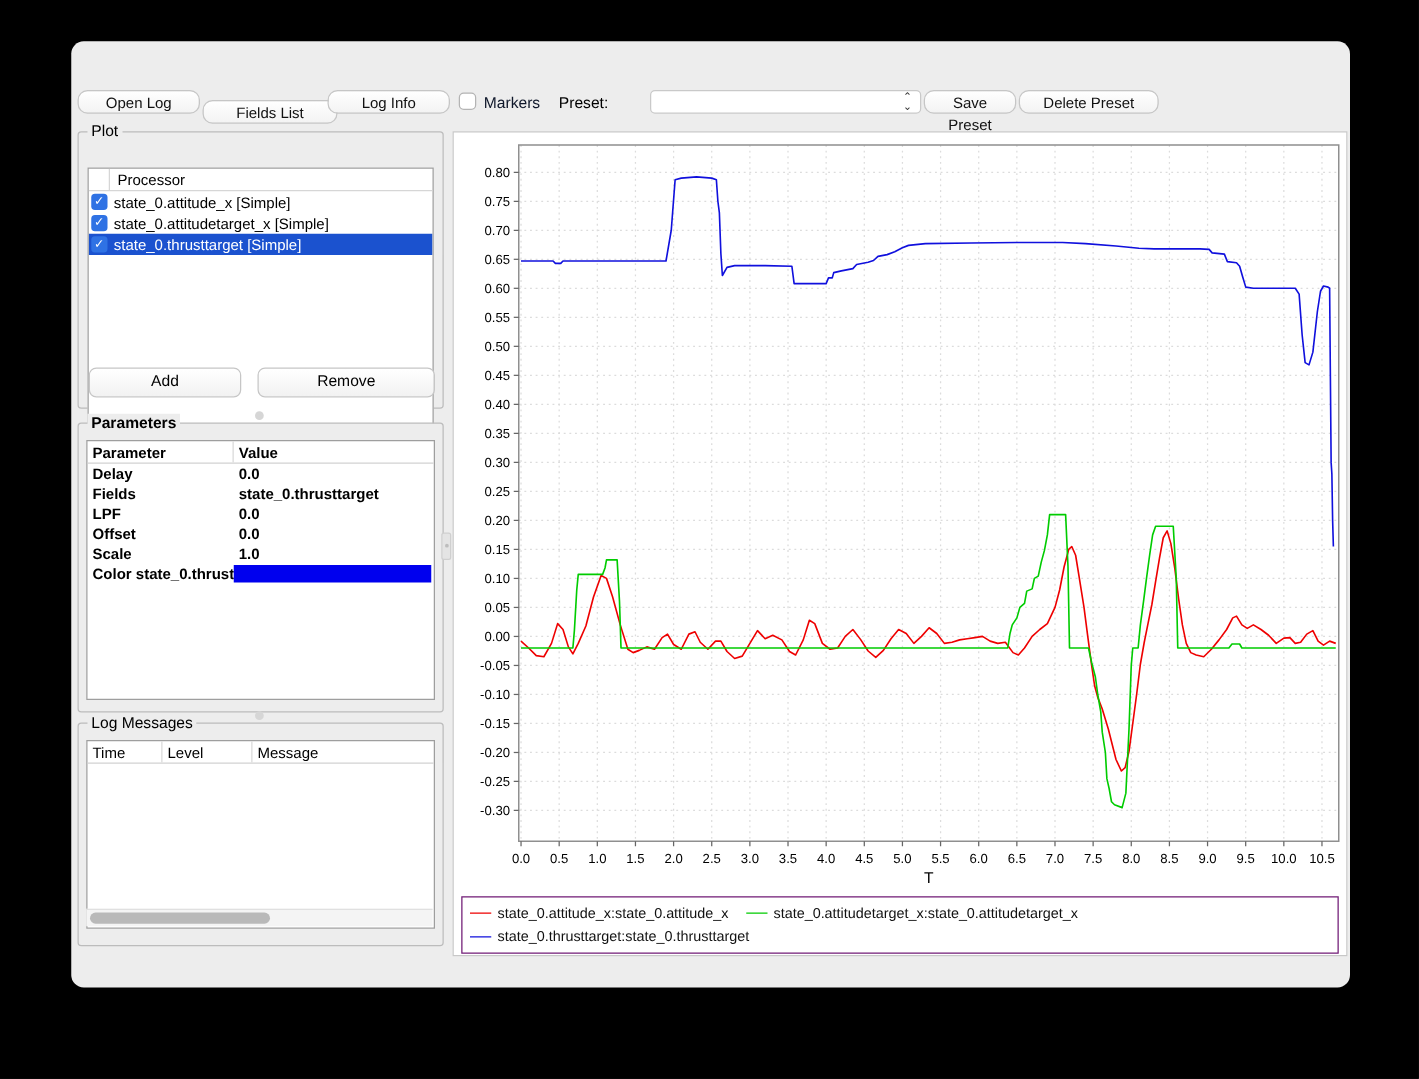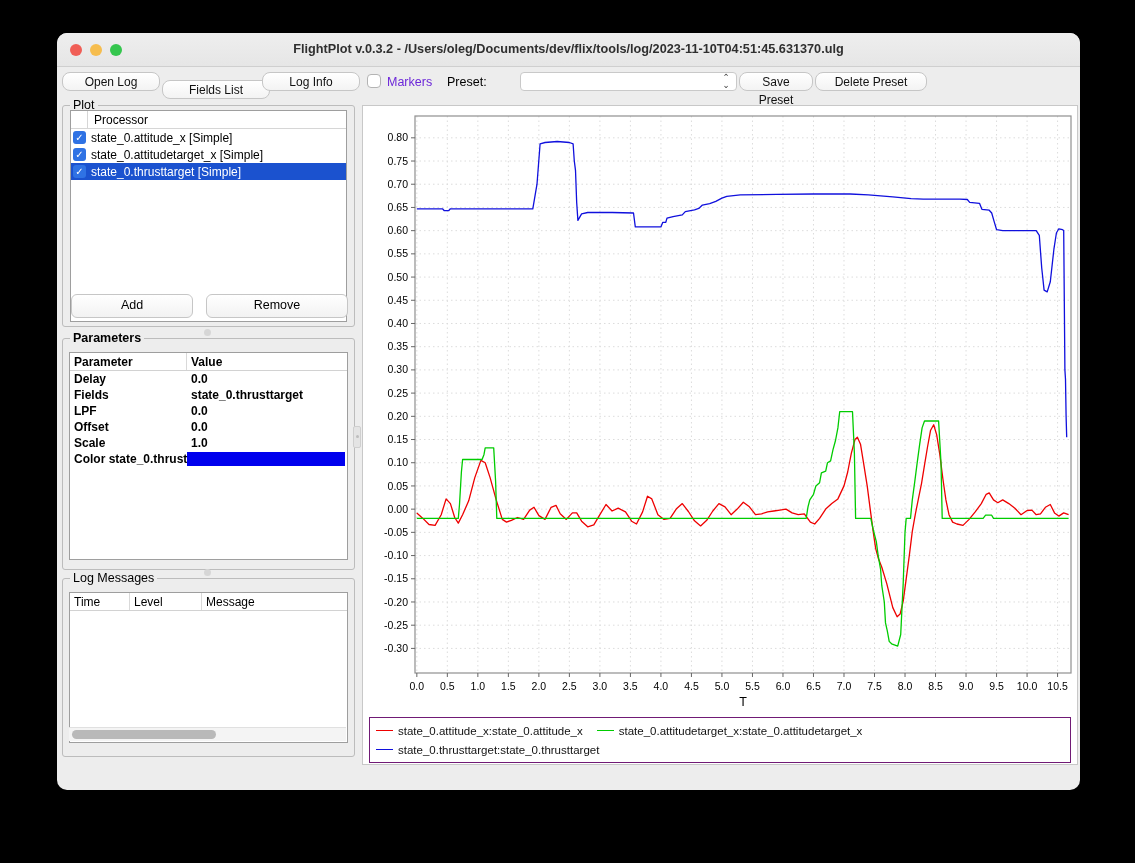--- a/index.html
+++ b/index.html
@@ -18,38 +18,38 @@
     font-weight:bold;color:#2f2f2f;white-space:nowrap;}
   
   .btn{position:absolute;height:19px;background:linear-gradient(#ffffff,#f3f3f3);
     border:1px solid #c6c6c6;border-radius:8px;font-size:12px;color:#111;text-align:center;
     line-height:18px;box-sizing:border-box;padding:0 4px;cursor:default;}
   #btn-open{left:5px;top:39px;width:98px;}
   #btn-fields{left:105px;top:47px;width:108px;}
   #btn-loginfo{left:205px;top:39px;width:98px;}
   #markers-box{position:absolute;left:310px;top:41px;width:14px;height:14px;background:#fff;
     border:1px solid #b4b4b4;border-radius:4px;box-sizing:border-box;}
-  #markers-label{position:absolute;left:330px;top:42px;font-size:12.5px;color:#6d28d9;}
+  #markers-label{position:absolute;left:330px;top:42px;font-size:12.5px;color:#0f172a;}
   #preset-label{position:absolute;left:390px;top:42px;font-size:12.5px;color:#000;}
   #preset-combo{position:absolute;left:463px;top:39px;width:217px;height:19px;background:#fff;
     border:1px solid #c9c9c9;border-radius:4px;box-sizing:border-box;}
   #combo-stepper{position:absolute;right:4px;top:0px;width:12px;height:17px;font-size:8.5px;
     color:#333;line-height:8px;text-align:center;}
   #btn-save{left:682px;top:39px;width:74px;}
   #btn-delete{left:758px;top:39px;width:112px;}
   
   .group{position:absolute;border:1px solid #bcbcbc;border-radius:3px;background:#ededed;}
   .group-title{position:absolute;top:-8px;left:7px;background:#ededed;padding:0 3px;
     font-size:12.5px;color:#000;}
   #group-plot{left:5px;top:72px;width:291px;height:220px;}
   #group-params{left:5px;top:305px;width:291px;height:230px;font-weight:bold;}
   #group-log{left:5px;top:545px;width:291px;height:177px;}
   .white-box{position:absolute;background:#fff;border:1px solid #9e9e9e;box-sizing:border-box;overflow:hidden;}
   
-  #plot-list{left:7px;top:4px;width:277px;height:212px;}
+  #plot-list{left:7px;top:28px;width:277px;height:212px;}
   .list-header{height:17px;border-bottom:1px solid #d6d6d6;font-size:12px;color:#000;
     display:flex;align-items:center;}
   .list-header .cb-col{width:16px;height:100%;border-right:1px solid #d6d6d6;}
   .list-header .hdr-txt{padding-left:6px;}
   .plot-row{height:17px;display:flex;align-items:center;font-size:12px;color:#000;}
   .plot-row.selected{background:#1b52cf;color:#fff;}
   .cbx{width:13px;height:13px;margin:0 2px 0 2px;border-radius:3px;background:#2f72e4;
     color:#fff;font-size:10px;line-height:13px;text-align:center;flex:none;}
   .plot-row .lbl{padding-left:3px;white-space:nowrap;}
   #btn-add,#btn-remove{position:absolute;height:22px;background:linear-gradient(#ffffff,#f2f2f2);
@@ -88,26 +88,20 @@
   .leg-item{display:flex;align-items:center;margin-right:14px;}
   .leg-swatch{width:17px;height:0;border-top:1.6px solid #000;margin-right:5px;flex:none;}
   .leg-text{font-size:11.5px;color:#111;white-space:nowrap;}
 </style>
 </head>
 <body>
 
 <div id="stage">
   <div id="window">
 
-    <div id="titlebar">
-      <span class="tl" id="tl-red"></span>
-      <span class="tl" id="tl-yellow"></span>
-      <span class="tl" id="tl-green"></span>
-      <div id="window-title">FlightPlot v.0.3.2 - /Users/oleg/Documents/dev/flix/tools/log/2023-11-10T04:51:45.631370.ulg</div>
-    </div>
 
     <div class="btn" id="btn-open">Open Log</div>
     <div class="btn" id="btn-fields">Fields List</div>
     <div class="btn" id="btn-loginfo">Log Info</div>
     <div id="markers-box"></div>
     <div id="markers-label">Markers</div>
     <div id="preset-label">Preset:</div>
     <div id="preset-combo">
       <div id="combo-stepper">⌃<br>⌄</div>
     </div>

